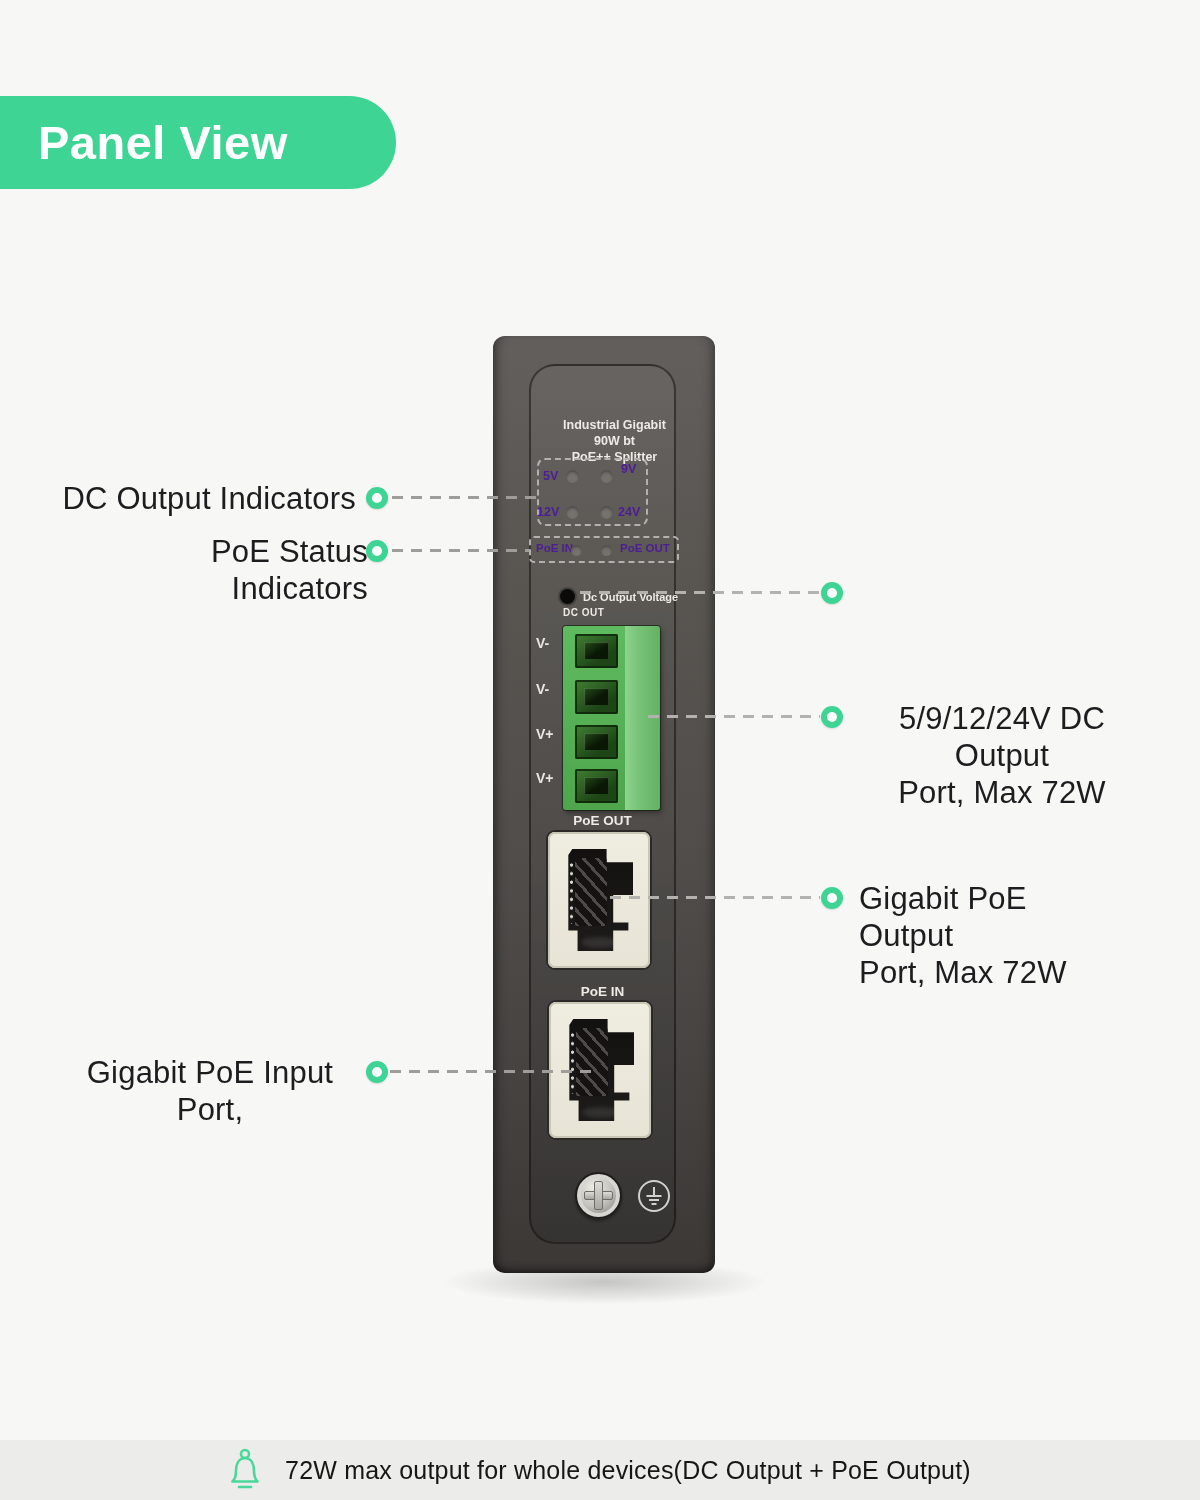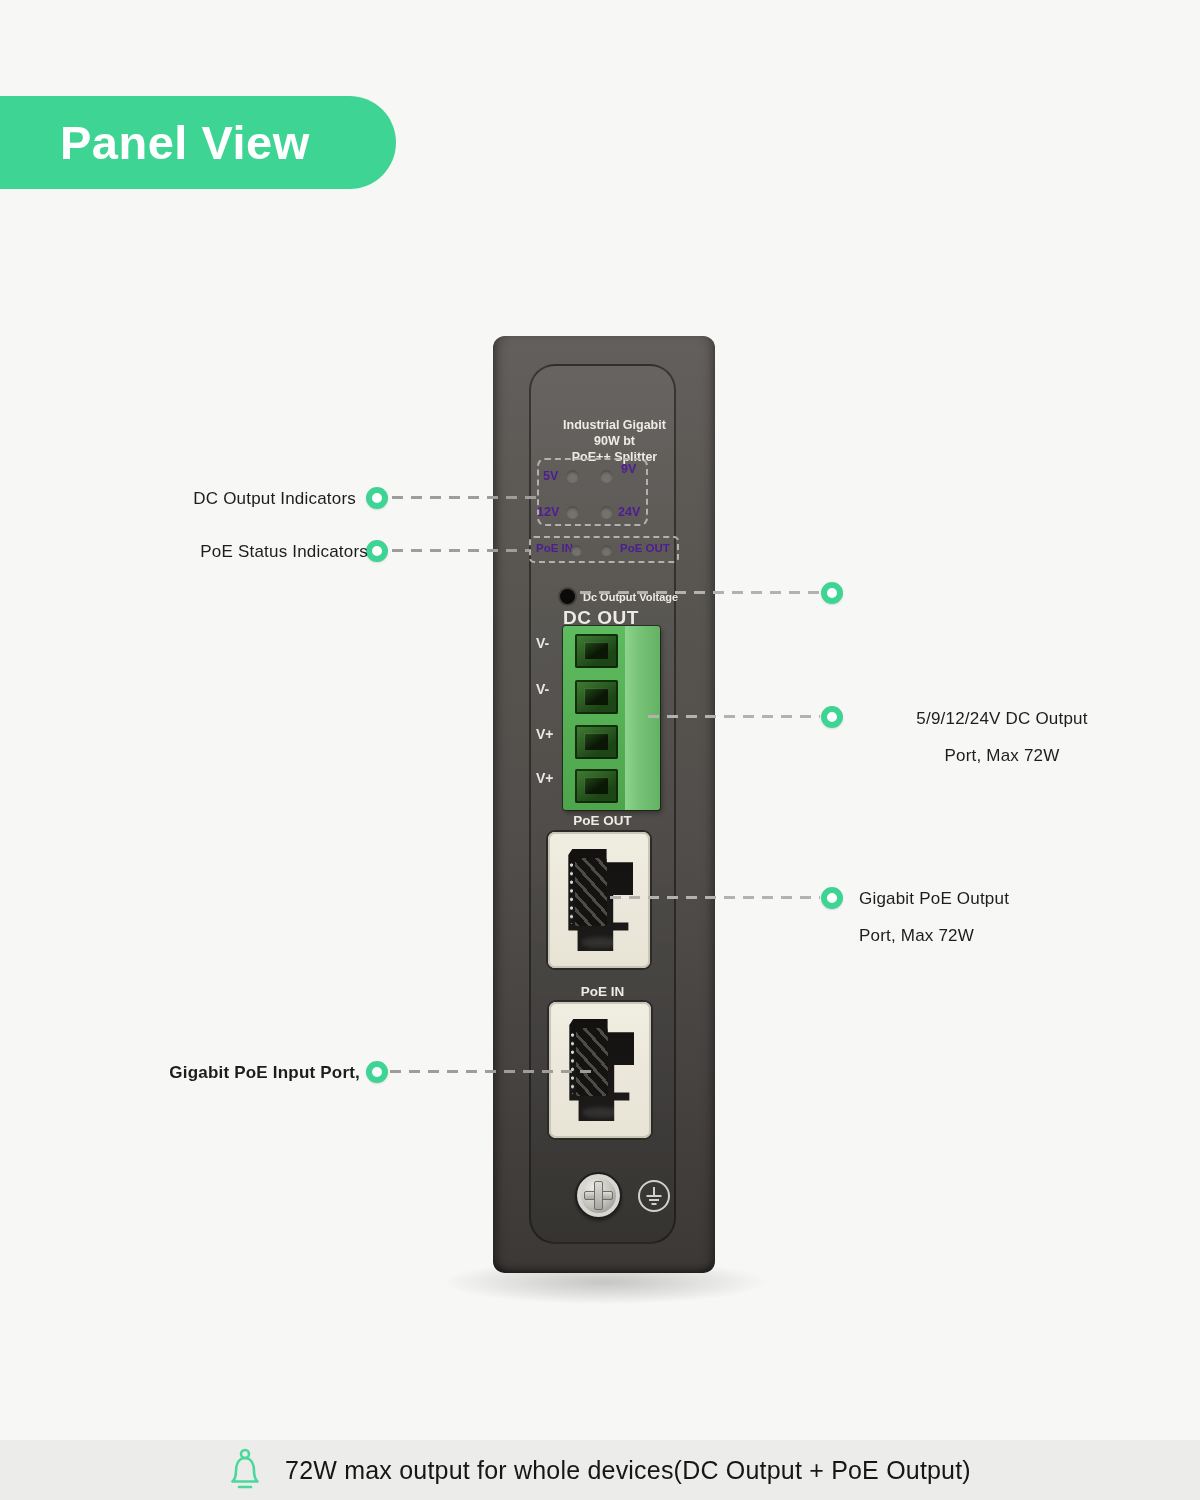--- a/index.html
+++ b/index.html
@@ -13,21 +13,21 @@
     position:relative;width:1200px;height:1500px;background:#f7f7f5;
     font-family:"Liberation Sans","DejaVu Sans",sans-serif;overflow:hidden;
   }
   .abs{position:absolute;}
 
   
   .badge{
     left:0;top:96px;width:396px;height:93px;background:var(--accent);
     border-radius:0 47px 47px 0;display:flex;align-items:center;
   }
-  .badge span{color:#fff;font-size:47px;font-weight:bold;letter-spacing:.5px;padding-left:60px;}
+  .badge span{color:#fff;font-size:47px;font-weight:bold;letter-spacing:.5px;padding-left:38px;}
 
   
   .device-shadow{
     left:445px;top:1260px;width:320px;height:44px;border-radius:50%;
     background:radial-gradient(ellipse at center,rgba(0,0,0,.20) 0%,rgba(0,0,0,.08) 45%,rgba(0,0,0,0) 72%);
   }
   .device-body{
     left:493px;top:336px;width:222px;height:937px;border-radius:12px;
     background:linear-gradient(180deg,#635f5c 0%,#585551 28%,#504d4a 55%,#454240 80%,#3b3835 100%);
     box-shadow:inset 7px 0 12px -5px rgba(0,0,0,.5),
@@ -85,21 +85,21 @@
     border:2px solid #1f1d1b;box-shadow:inset 0 0 0 4px #d8d6d1,0 2px 3px rgba(0,0,0,.4);}
   .screw .bar{position:absolute;background:linear-gradient(180deg,#dedcd7,#a9a7a1);
     border:1px solid #6e6c67;border-radius:2px;}
   .screw .bar.h{left:7px;top:17px;width:29px;height:9px;}
   .screw .bar.v{left:17px;top:7px;width:9px;height:29px;}
 
   
   .dash-line{height:3px;background:repeating-linear-gradient(90deg,var(--dash) 0 11px,transparent 11px 19px);}
   .donut{width:22px;height:22px;border-radius:50%;background:#fff;border:6px solid var(--accent);
     box-shadow:0 1px 2px rgba(0,0,0,.12);}
-  .callout{font-size:17px;font-weight:500;color:var(--ink);line-height:37px;letter-spacing:.2px;}
+  .callout{font-size:31px;font-weight:500;color:var(--ink);line-height:37px;letter-spacing:.2px;}
 
   
   .footer{left:0;top:1440px;width:1200px;height:60px;background:#ececea;
     display:flex;align-items:center;justify-content:center;gap:24px;}
   .footer .note{font-size:25px;font-weight:500;color:#161616;letter-spacing:.2px;}
 </style>
 </head>
 <body>
 
 <div id="canvas">
@@ -128,21 +128,21 @@
   <span class="abs dev-small" style="left:618px;top:505px;">24V</span>
 
   <div class="abs dash-box" style="left:529px;top:536px;width:150px;height:27px;border-radius:5px;"></div>
   <span class="abs dev-small" style="left:536px;top:542px;font-size:11.5px;">PoE IN</span>
   <div class="abs led small" style="left:571px;top:545px;"></div>
   <div class="abs led small" style="left:601px;top:545px;"></div>
   <span class="abs dev-small" style="left:620px;top:542px;font-size:11.5px;">PoE OUT</span>
 
   <div class="abs volt-btn"></div>
   <span class="abs dev-text" style="left:583px;top:591px;font-size:11px;">Dc Output Voltage</span>
-  <span class="abs dev-text" style="left:563px;top:607px;font-size:19px;letter-spacing:.5px;">DC OUT</span>
+  <span class="abs dev-text" style="left:563px;top:607px;font-size:10px;letter-spacing:.5px;">DC OUT</span>
 
   <div class="abs terminal">
     <div class="front"></div>
     <div class="side"></div>
     <div class="socket" style="top:8px;"></div>
     <div class="socket" style="top:54px;"></div>
     <div class="socket" style="top:99px;"></div>
     <div class="socket" style="top:143px;"></div>
   </div>
   <span class="abs vlabel" style="left:536px;top:635px;">V-</span>
@@ -197,21 +197,21 @@
   <div class="abs callout" style="left:60px;top:480px;width:296px;text-align:right;">DC Output Indicators</div>
   <div class="abs callout" style="left:72px;top:533px;width:296px;text-align:right;">PoE Status Indicators</div>
   <div class="abs callout" style="left:858px;top:700px;width:288px;text-align:center;">
     <div>5/9/12/24V DC Output</div>
     <div>Port, Max 72W</div>
   </div>
   <div class="abs callout" style="left:859px;top:880px;width:242px;text-align:left;">
     <div>Gigabit PoE Output</div>
     <div>Port, Max 72W</div>
   </div>
-  <div class="abs callout" style="left:60px;top:1054px;width:300px;text-align:right;font-weight:bold;">
+  <div class="abs callout" style="left:60px;top:1054px;width:300px;text-align:center;">
     <div>Gigabit PoE Input Port,</div>
   </div>
 
   <div class="abs footer">
     <svg width="32" height="46" viewBox="0 0 32 46">
       <circle cx="16" cy="7" r="4" fill="none" stroke="#4ad79a" stroke-width="2.6"></circle>
       <path d="M16 11 C9.5 11 7 17.5 7 24 C7 29 5.5 32.5 3.5 34.5 L28.5 34.5 C26.5 32.5 25 29 25 24 C25 17.5 22.5 11 16 11 Z" fill="none" stroke="#4ad79a" stroke-width="2.6" stroke-linejoin="round"></path>
       <line x1="10" y1="40" x2="22" y2="40" stroke="#4ad79a" stroke-width="2.6" stroke-linecap="round"></line>
     </svg>
     <span class="note">72W max output for whole devices(DC Output + PoE Output)</span>

